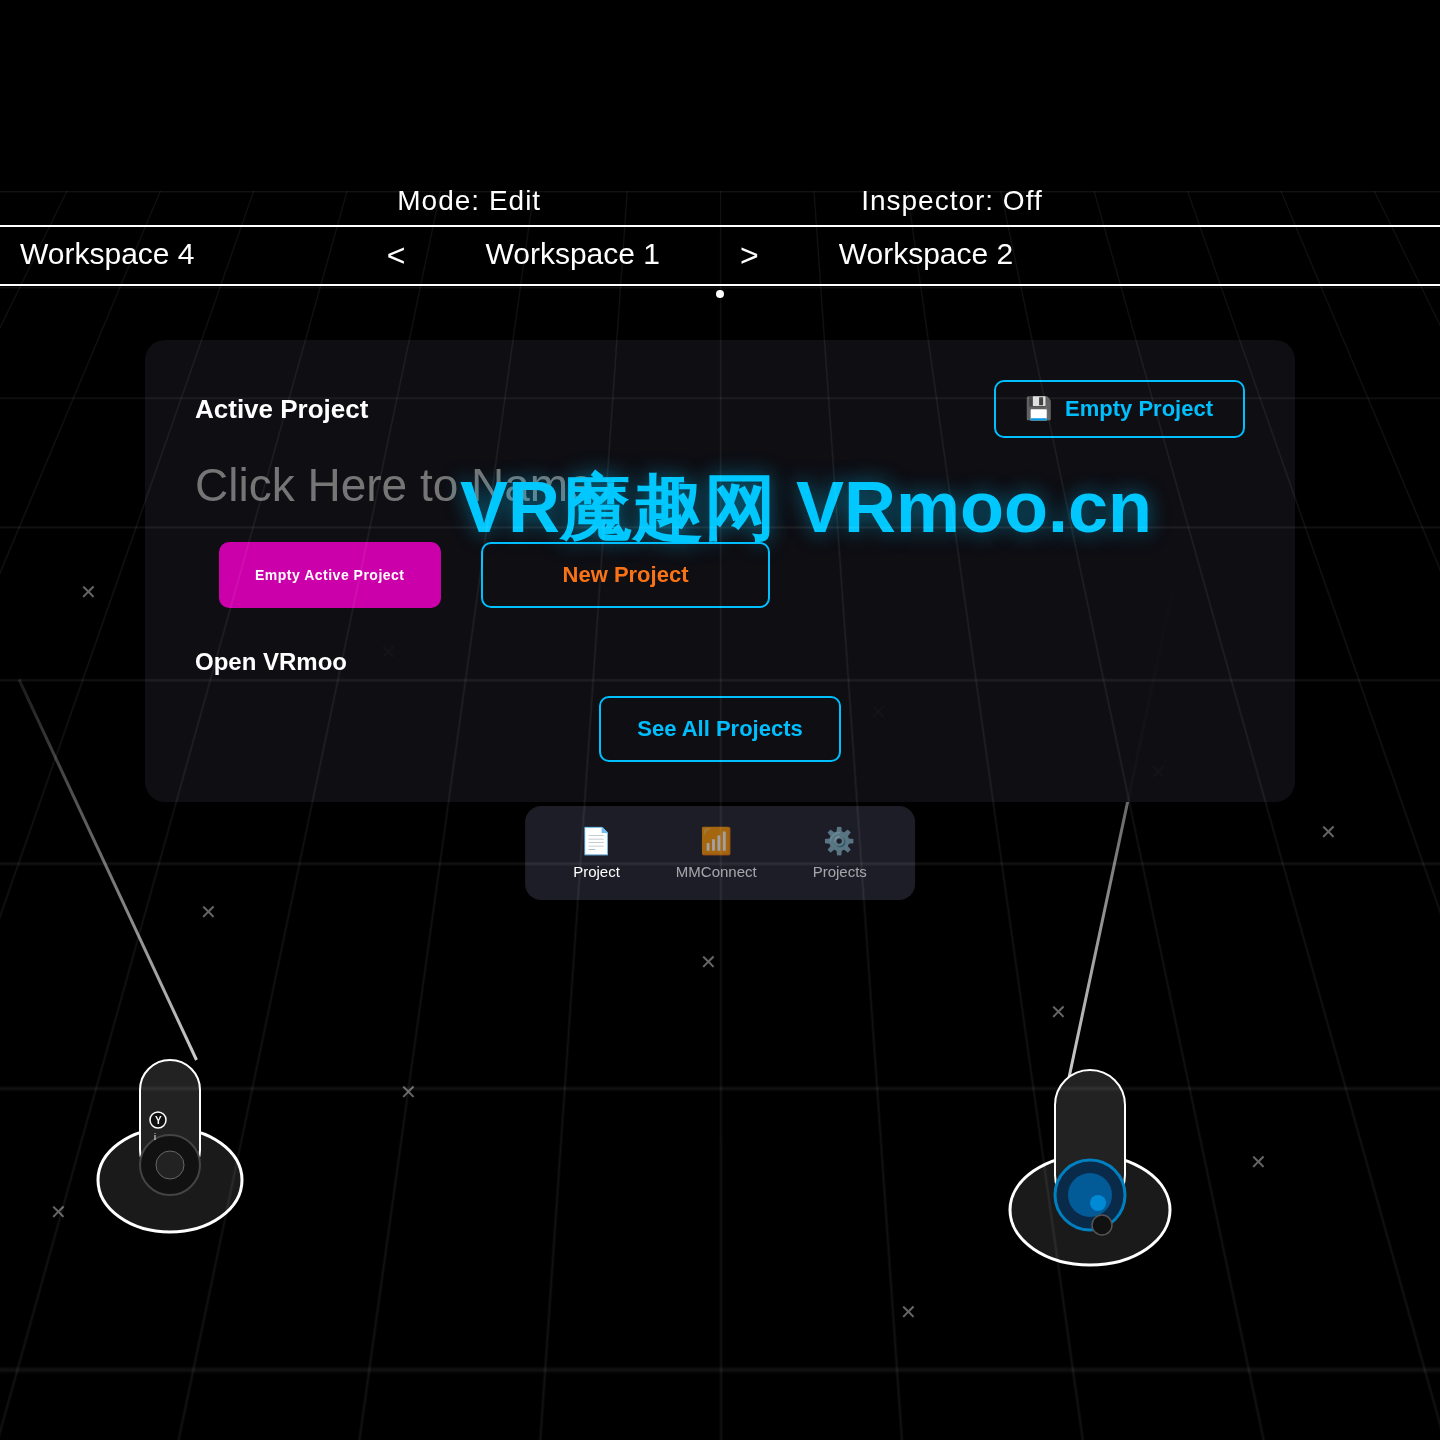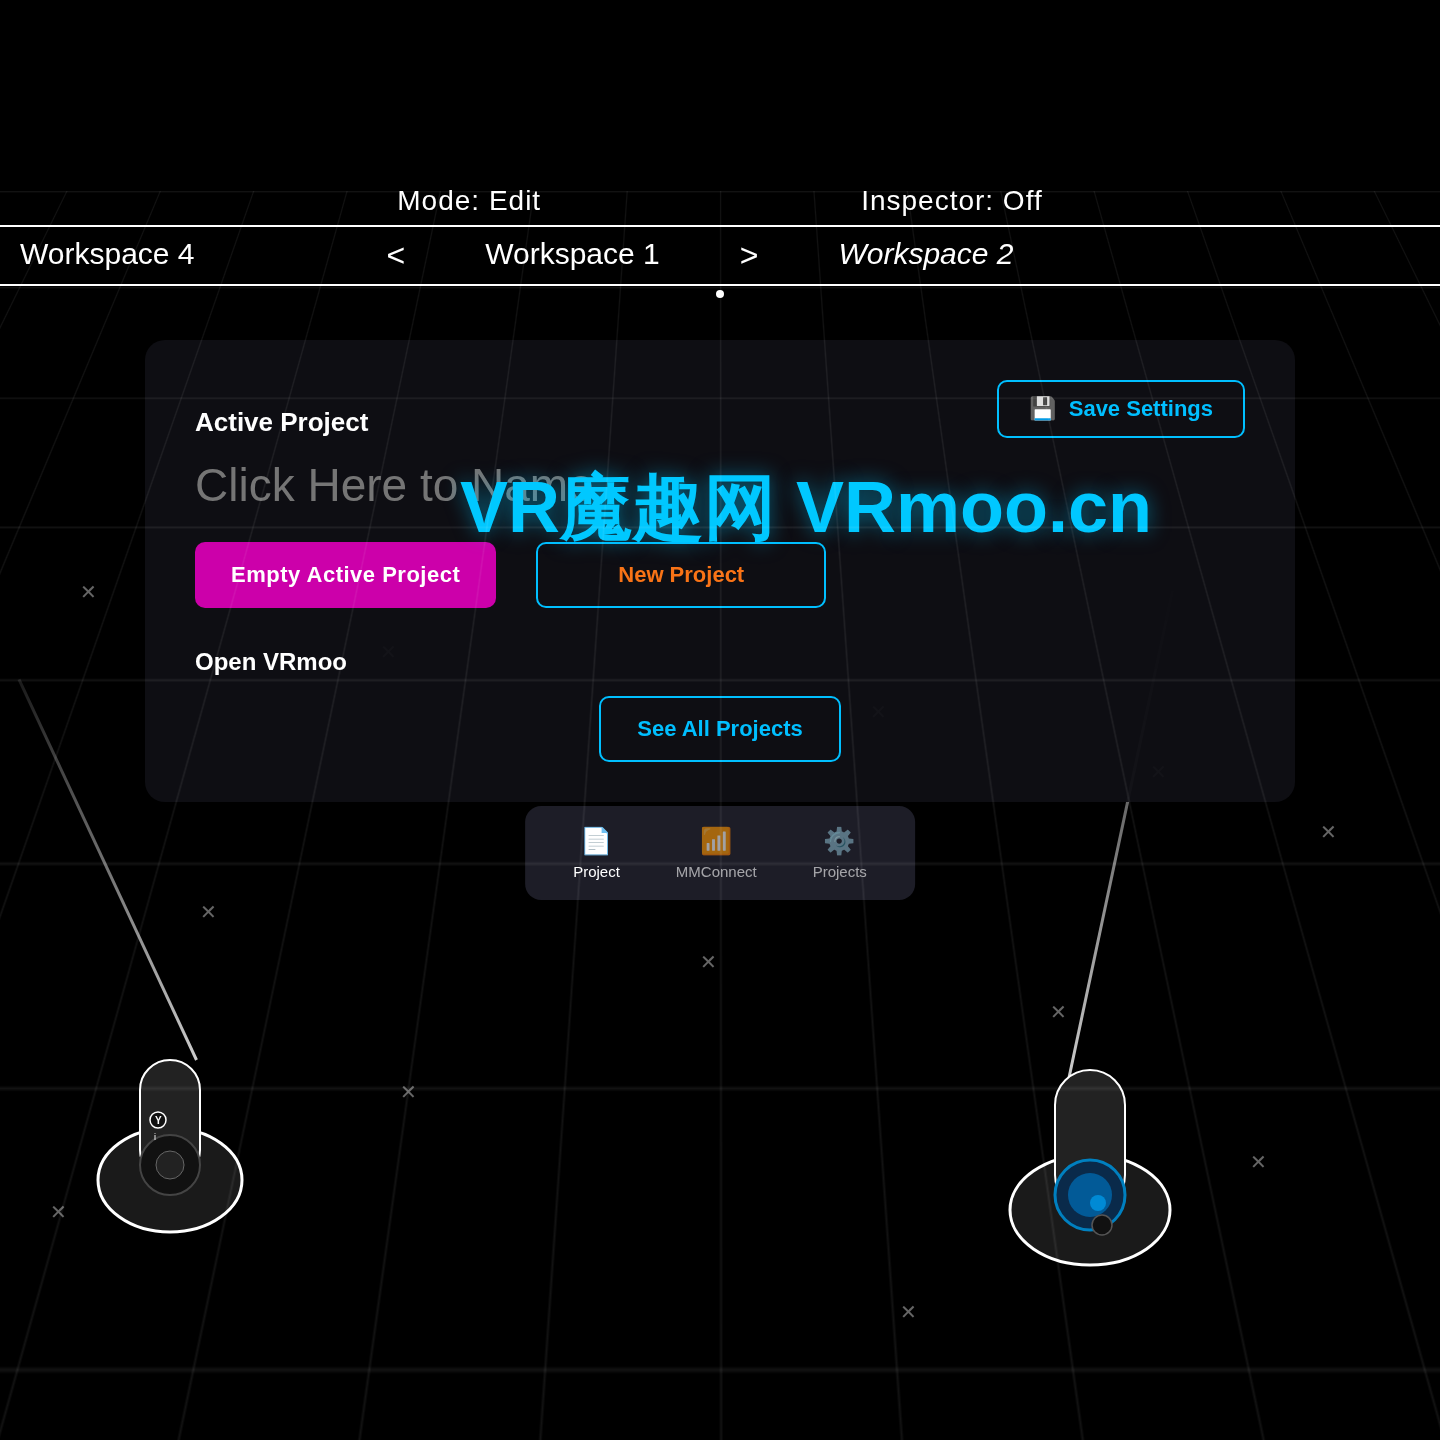--- a/index.html
+++ b/index.html
@@ -70,21 +70,20 @@
     }
 
     .workspace-item {
       color: #fff;
       font-size: 30px;
       padding: 0 60px;
       font-style: normal;
     }
 
     .workspace-item.italic {
-      font-style: italic;
     }
 
     .workspace-arrow {
       color: #fff;
       font-size: 32px;
       padding: 0 20px;
       cursor: pointer;
     }
 
     .workspace-left-overflow {
@@ -115,21 +114,21 @@
       background: rgba(15, 15, 20, 0.95);
       border-radius: 20px;
       padding: 40px 50px;
       z-index: 20;
       min-height: 440px;
     }
 
     .panel-header {
       display: flex;
       justify-content: space-between;
-      align-items: flex-end;
+      align-items: center;
       margin-bottom: 10px;
     }
 
     .active-project-label {
       color: #fff;
       font-size: 26px;
       font-weight: 600;
     }
 
     .save-project-btn {
@@ -165,26 +164,27 @@
     .action-buttons-row {
       display: flex;
       gap: 24px;
       margin-bottom: 40px;
     }
 
     .empty-active-btn {
       background: #cc00aa;
       border: none;
       color: #fff;
-      font-size: 22px;
+      font-size: 14px;
       font-weight: 700;
       padding: 18px 36px;
       border-radius: 10px;
       cursor: pointer;
       letter-spacing: 0.5px;
+      margin-left: 24px;
     }
 
     .new-project-btn {
       background: transparent;
       border: 2px solid #00bfff;
       color: #f97316;
       font-size: 22px;
       font-weight: 600;
       padding: 18px 80px;
       border-radius: 10px;
@@ -352,21 +352,21 @@
 </div>
 
 <div class="laser-left"></div>
 <div class="laser-right"></div>
 
 <div class="main-panel">
   <div class="panel-header">
     <span class="active-project-label">Active Project</span>
     <button class="save-project-btn">
       <span class="save-icon">💾</span>
-      <span>Save Settings</span>
+      <span>Empty Project</span>
     </button>
   </div>
 
   <input class="project-name-input" type="text" value="" placeholder="Click Here to Name" style="">
 
   <div class="action-buttons-row">
     <button class="empty-active-btn">Empty Active Project</button>
     <button class="new-project-btn">New Project</button>
   </div>
 

